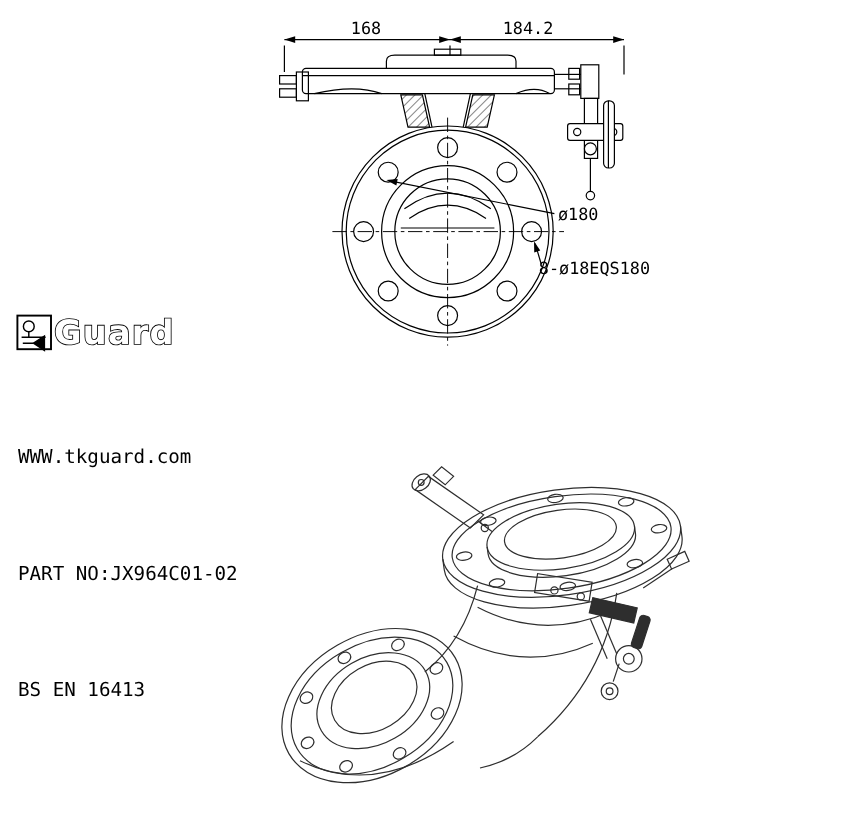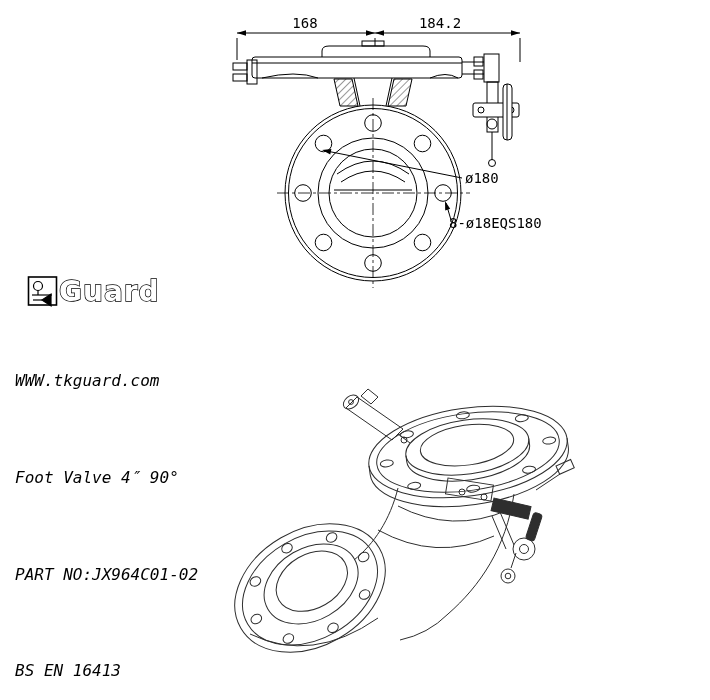--- a/index.html
+++ b/index.html
@@ -5,31 +5,31 @@
   html,body{margin:0;padding:0;}
   body{
     width:710px;height:700px;position:relative;overflow:hidden;
     background:#ffffff;
     font-family:"DejaVu Sans Mono","Liberation Mono",monospace;
   }
   .art{position:absolute;left:0;top:0;width:710px;height:700px;}
   .ann{font-family:"DejaVu Sans Mono","Liberation Mono",monospace;font-size:14px;fill:#000;stroke:none;}
   .dim{font-family:"DejaVu Sans Mono","Liberation Mono",monospace;font-size:14px;fill:#000;stroke:none;}
   .cl{stroke-dasharray:12 3 3 3;stroke-width:0.8;}
-  .logo{position:absolute;left:13px;top:272px;margin-left:14px;}
+  .logo{position:absolute;left:13px;top:258px;}
   .logo-text{
     font-family:"DejaVu Sans","Liberation Sans",sans-serif;
     font-size:28px;font-weight:bold;letter-spacing:1px;
     fill:#ffffff;stroke:#000000;stroke-width:1.4;paint-order:stroke fill;
   }
   .specs{
     position:absolute;left:15px;top:301px;
     font-size:16px;line-height:32.2px;color:#000;white-space:pre;
   }
-  .spec-line{height:32.2px;font-style:italic;}
+  .spec-line{height:32.2px;}
 </style>
 </head>
 <body>
 
 <svg class="art" viewBox="0 0 710 700" xmlns="http://www.w3.org/2000/svg">
   <defs>
     <pattern id="hatch" width="5" height="5" patternUnits="userSpaceOnUse" patternTransform="rotate(45)">
       <line x1="0" y1="0" x2="0" y2="5" stroke="#000" stroke-width="0.8"></line>
     </pattern>
   </defs>
@@ -204,21 +204,20 @@
       <line x1="5" y1="23" x2="25" y2="23"></line>
       <path d="M15,28 l9,-6 v12 z" fill="#000"></path>
       <line x1="6" y1="28" x2="15" y2="28"></line>
     </g>
     <text x="32" y="29" class="logo-text">Guard</text>
   </svg>
 </div>
 
 <div class="specs">
   <div class="spec-line">WWW.tkguard.com</div>
-  <div class="spec-line">Foot Valve 4″ 90°</div>
   <div class="spec-line">PART NO:JX964C01-02</div>
   <div class="spec-line">BS EN 16413</div>
   
   
   
   
   
 </div>
 
 </body></html>

